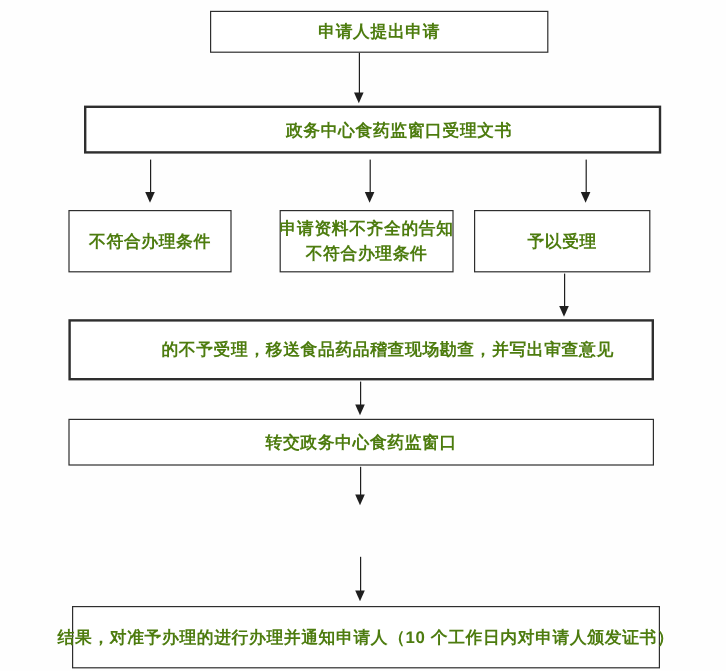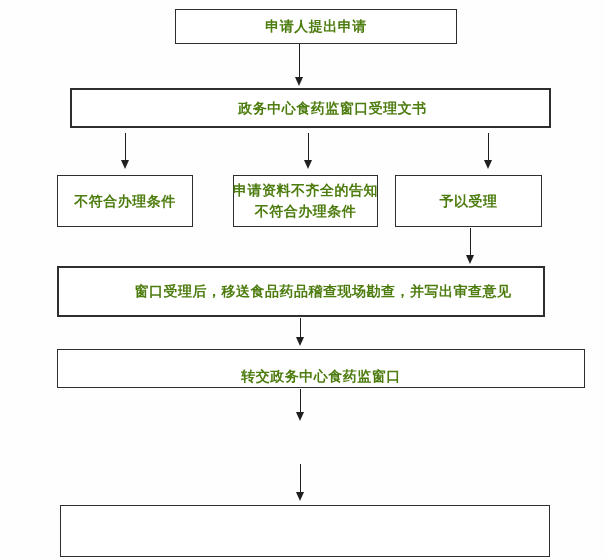--- a/index.html
+++ b/index.html
@@ -78,30 +78,31 @@
     <span class="ln">不符合办理条件</span>
   </div>
 
   <div class="node" style="left:395px; top:175px; width:147px; height:52px;">
     <span class="ln">予以受理</span>
   </div>
 
   <div class="arrow" style="left:470px; top:228px; height:28px;"></div>
 
   <div class="node thick" style="left:57px; top:266px; width:488px; height:51px;">
-    <span class="ln">窗口受理后，移送食品药品稽查现场勘查，并写出审查意见</span>
+    <span class="ln">的不予受理，移送食品药品稽查现场勘查，并写出审查意见</span>
   </div>
 
   <div class="arrow" style="left:300px; top:318px; height:20px;"></div>
 
-  <div class="node" style="left:57px; top:349px; width:528px; height:39px;justify-content:flex-end;">
+  <div class="node" style="left:57px; top:349px; width:488px; height:39px;">
     <span class="ln">转交政务中心食药监窗口</span>
   </div>
 
   <div class="arrow" style="left:300px; top:389px; height:24px;"></div>
 
 
   <div class="arrow" style="left:300px; top:464px; height:29px;"></div>
 
   <div class="node" style="left:60px; top:505px; width:490px; height:52px;">
+    <span class="ln">结果，对准予办理的进行办理并通知申请人（10 个工作日内对申请人颁发证书）</span>
   </div>
 
 </div>
 
 </body></html>

